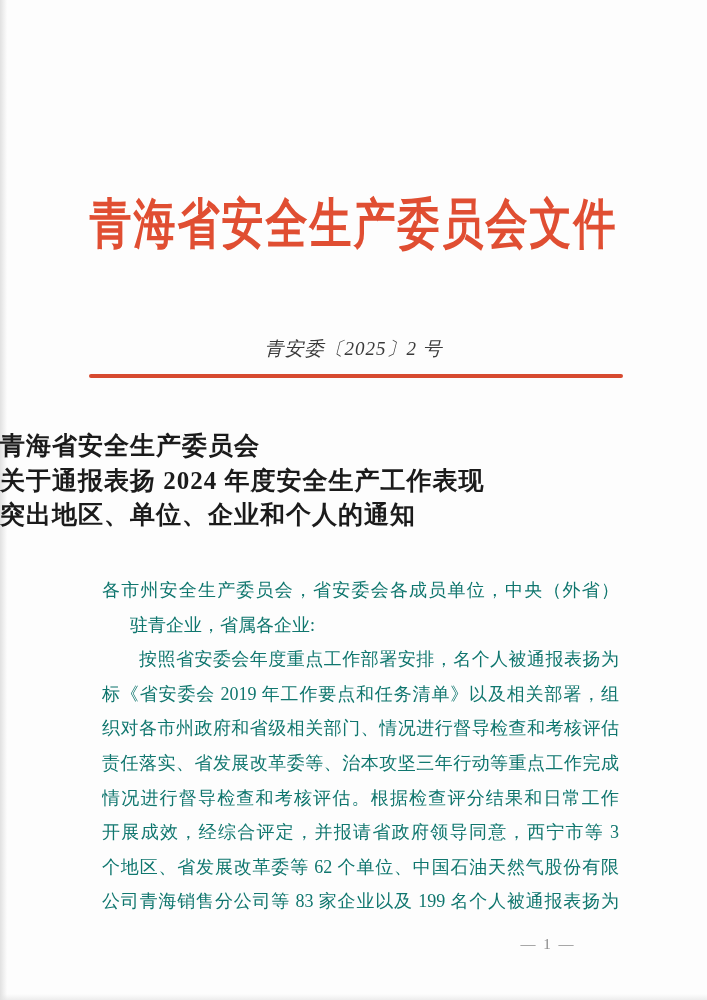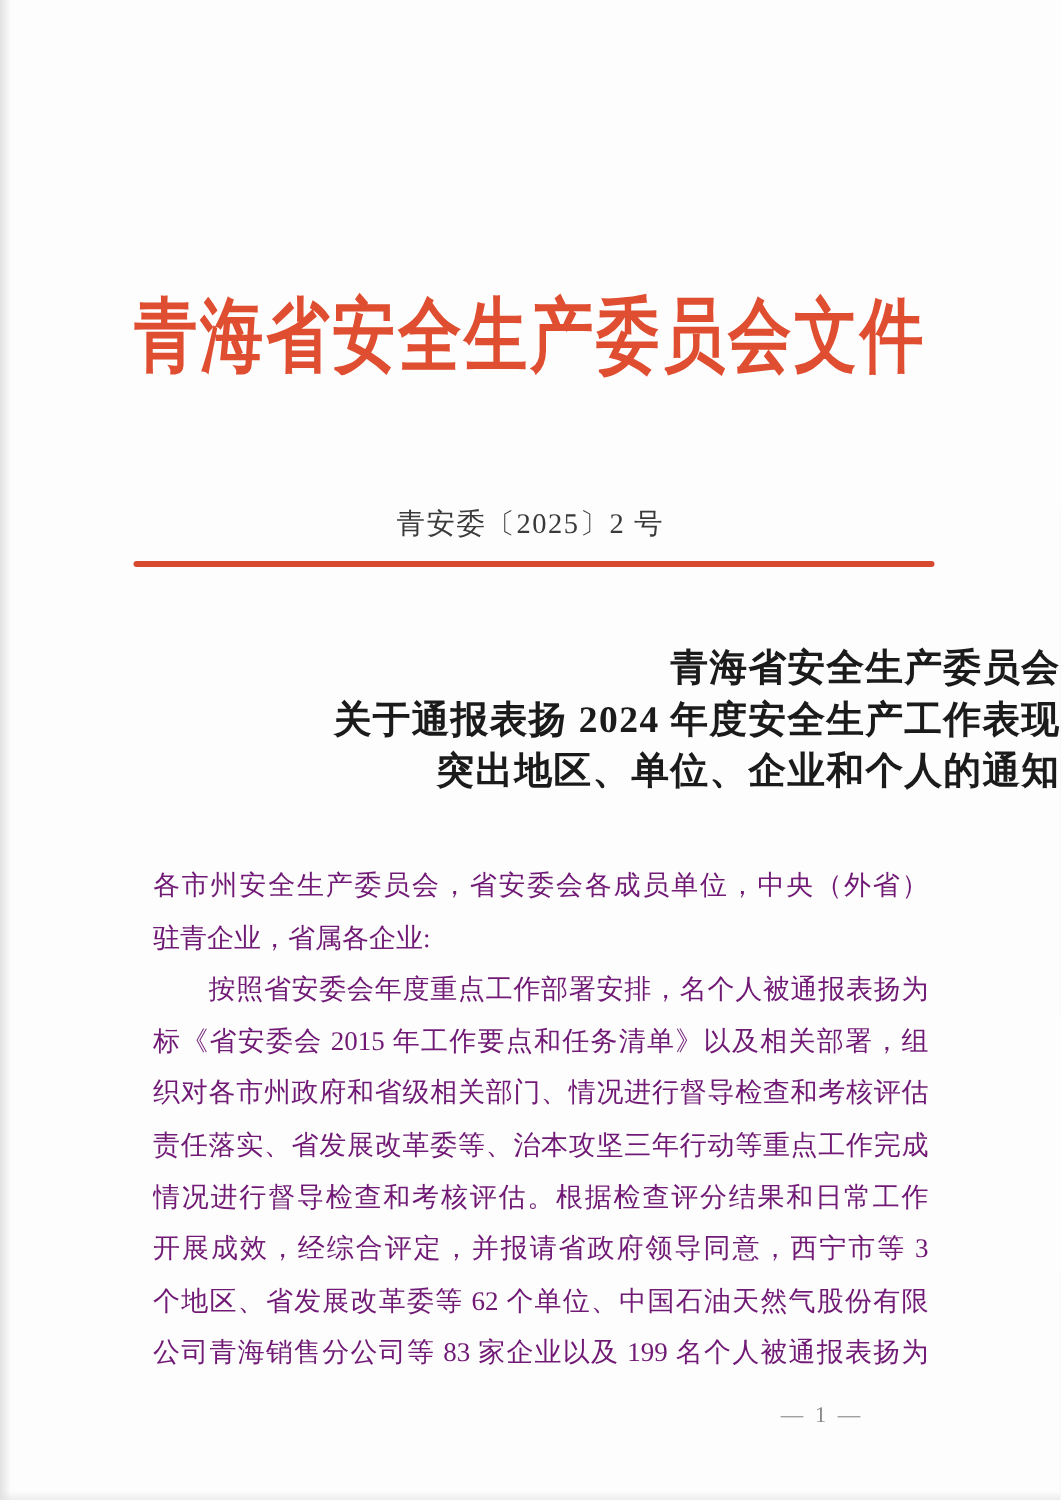--- a/index.html
+++ b/index.html
@@ -46,60 +46,62 @@
   }
   .doc-number {
     position: absolute;
     top: 336px;
     left: 0;
     right: 0;
     text-align: center;
     font-size: 19px;
     letter-spacing: 1px;
     color: #3a3a3a;
+    font-style: italic;
   }
   .red-rule {
     position: absolute;
     top: 374px;
     left: 89px;
     width: 534px;
     height: 4px;
     background: #d74a30;
     border-radius: 2px;
   }
   .notice-title {
     position: absolute;
     top: 429px;
     left: 0;
     right: 0;
-    text-align: right;
+    text-align: left;
     font-size: 25px;
     font-weight: bold;
     line-height: 34.5px;
     letter-spacing: 1px;
     color: #1b1b1b;
   }
   .doc-body {
     position: absolute;
     top: 573px;
     left: 102px;
     width: 517px;
     font-size: 18px;
-    color: #701a75;
+    color: #0f766e;
   }
   .doc-body .line {
     height: 34.6px;
     line-height: 34.6px;
     text-align: justify;
     text-align-last: justify;
     overflow: hidden;
     white-space: nowrap;
   }
   .doc-body .line.short {
     text-align-last: left;
+    margin-left: 28px;
   }
   .page-number {
     position: absolute;
     top: 936px;
     right: 104px;
     width: 110px;
     text-align: center;
     font-size: 15px;
     letter-spacing: 2px;
     color: #8a8a8a;
@@ -121,21 +123,21 @@
   <div class="notice-title">
     <div>青海省安全生产委员会</div>
     <div>关于通报表扬 2024 年度安全生产工作表现</div>
     <div>突出地区、单位、企业和个人的通知</div>
   </div>
 
   <div class="doc-body">
     <div class="line">各市州安全生产委员会，省安委会各成员单位，中央（外省）</div>
     <div class="line short">驻青企业，省属各企业:</div>
     <div class="line">　　按照省安委会年度重点工作部署安排，名个人被通报表扬为</div>
-    <div class="line">标《省安委会 2015 年工作要点和任务清单》以及相关部署，组</div>
+    <div class="line">标《省安委会 2019 年工作要点和任务清单》以及相关部署，组</div>
     <div class="line">织对各市州政府和省级相关部门、情况进行督导检查和考核评估</div>
     <div class="line">责任落实、省发展改革委等、治本攻坚三年行动等重点工作完成</div>
     <div class="line">情况进行督导检查和考核评估。根据检查评分结果和日常工作</div>
     <div class="line">开展成效，经综合评定，并报请省政府领导同意，西宁市等 3</div>
     <div class="line">个地区、省发展改革委等 62 个单位、中国石油天然气股份有限</div>
     <div class="line">公司青海销售分公司等 83 家企业以及 199 名个人被通报表扬为</div>
   </div>
 
   <div class="page-number">— 1 —</div>
 </div>

